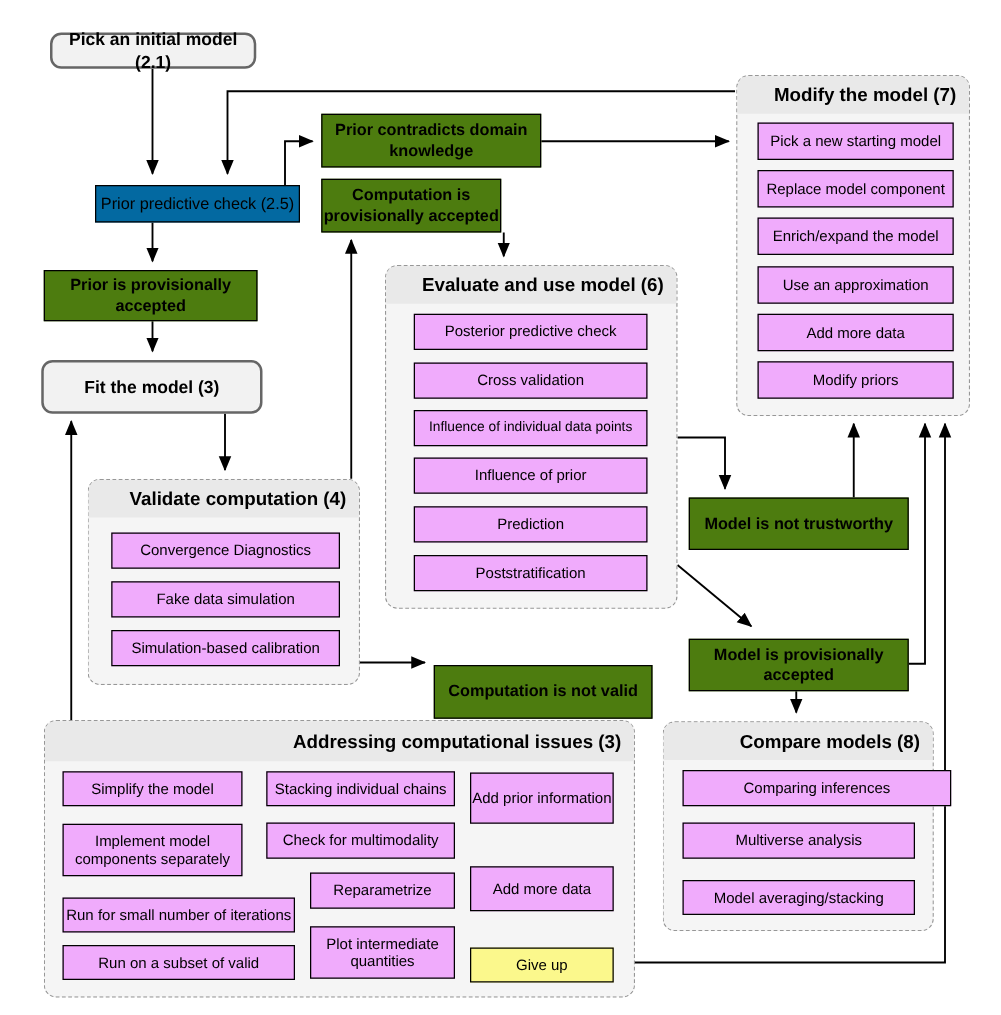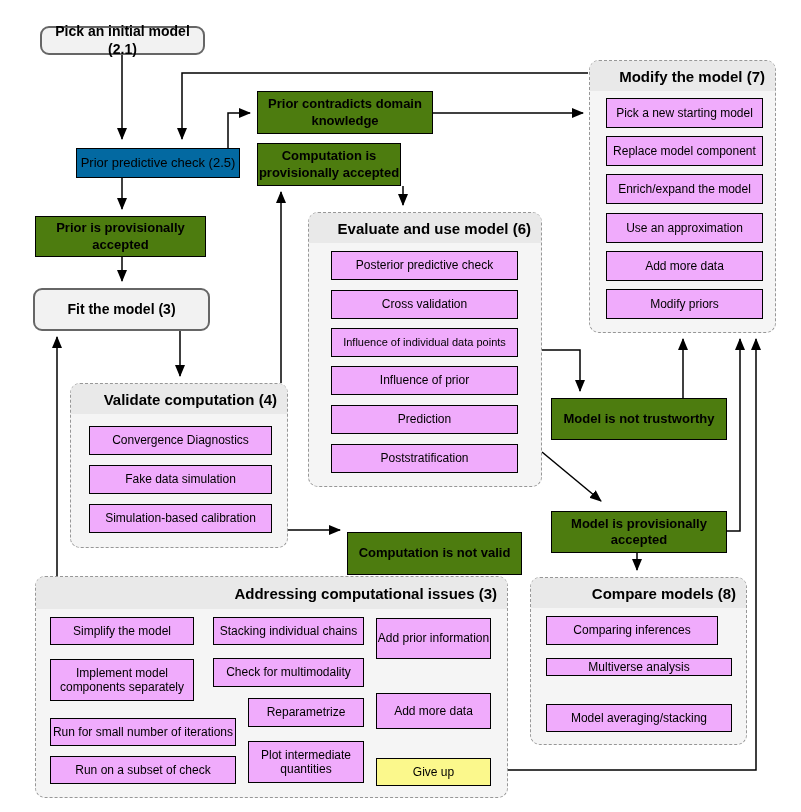--- a/index.html
+++ b/index.html
@@ -106,30 +106,30 @@
     <div class="item" style="left:18px; top:81px;  width:183px; height:29px;">Fake data simulation</div>
     <div class="item" style="left:18px; top:42px;  width:183px; height:29px;">Convergence Diagnostics</div>
     <div class="item" style="left:18px; top:120px; width:183px; height:29px;">Simulation-based calibration</div>
   </div>
 
   <div class="container" style="left:35px; top:576px; width:473px; height:222px;">
     <div class="container-title" style="height:32px;">Addressing computational issues (3)</div>
     <div class="item" style="left:14px;  top:40px;  width:144px; height:28px;">Simplify the model</div>
     <div class="item" style="left:14px;  top:82px;  width:144px; height:42px;">Implement model components separately</div>
     <div class="item" style="left:14px;  top:141px; width:186px; height:28px;">Run for small number of iterations</div>
-    <div class="item" style="left:14px;  top:179px; width:186px; height:28px;">Run on a subset of check</div>
+    <div class="item" style="left:14px;  top:179px; width:186px; height:28px;">Run on a subset of valid</div>
     <div class="item" style="left:177px; top:40px;  width:151px; height:28px;">Stacking individual chains</div>
     <div class="item" style="left:177px; top:81px;  width:151px; height:29px;">Check for multimodality</div>
     <div class="item" style="left:212px; top:121px; width:116px; height:29px;">Reparametrize</div>
     <div class="item" style="left:212px; top:164px; width:116px; height:42px;">Plot intermediate quantities</div>
     <div class="item" style="left:340px; top:41px;  width:115px; height:41px;">Add prior information</div>
     <div class="item" style="left:340px; top:116px; width:115px; height:36px;">Add more data</div>
     <div class="item yellow-item" style="left:340px; top:181px; width:115px; height:28px;">Give up</div>
   </div>
 
   <div class="container" style="left:530px; top:577px; width:217px; height:168px;">
     <div class="container-title">Compare models (8)</div>
-    <div class="item" style="left:15px; top:38px;  width:172px; height:29px;">Comparing inferences</div>
-    <div class="item" style="left:15px; top:80px;  width:186px; height:18px;">Multiverse analysis</div>
+    <div class="item" style="left:15px; top:38px;  width:215px; height:29px;">Comparing inferences</div>
+    <div class="item" style="left:15px; top:80px;  width:186px; height:29px;">Multiverse analysis</div>
     <div class="item" style="left:15px; top:126px; width:186px; height:28px;">Model averaging/stacking</div>
   </div>
 
 </div>
 
 </body></html>

